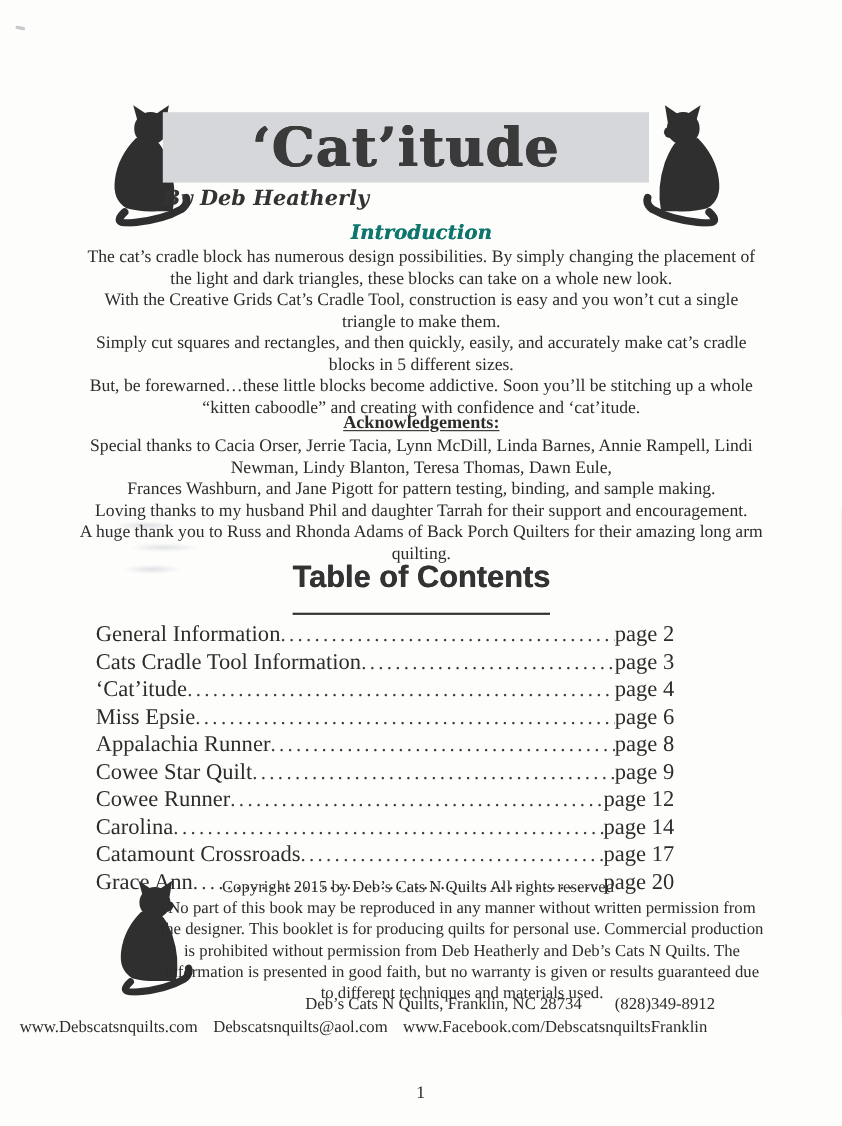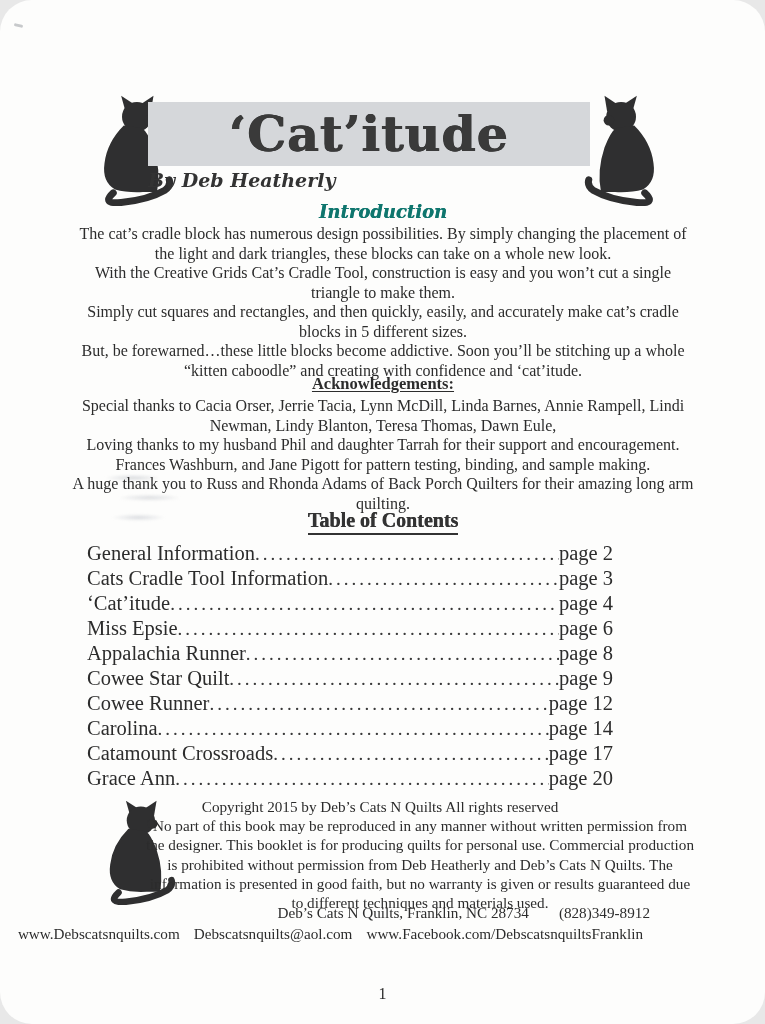--- a/index.html
+++ b/index.html
@@ -1,20 +1,20 @@
 <!DOCTYPE html>
 <html><head>
 <meta charset="utf-8">
 <style>
   * { margin:0; padding:0; box-sizing:border-box; }
   html,body { background:#e8e8e8; }
   body { font-family:"Liberation Serif", serif; color:#2c2c2c; }
   .sheet {
     position:relative; width:765px; height:1024px; margin:0 auto;
-    background:#fdfdfc; overflow:hidden;border-radius:32px;
+    background:#fdfdfc; overflow:hidden;
   }
   
   .scan-mark { position:absolute; left:14px; top:24px; width:9px; height:3px;
     background:#c7c9cb; transform:rotate(12deg); border-radius:2px; }
   .ghost { position:absolute; left:100px; top:468px; width:110px; height:66px;
     background:
       radial-gradient(ellipse 40px 5px at 30% 15%, #d9dbde 0%, transparent 70%),
       radial-gradient(ellipse 45px 5px at 45% 45%, #dcdee1 0%, transparent 70%),
       radial-gradient(ellipse 38px 5px at 35% 75%, #dadce0 0%, transparent 70%);
     filter:blur(1px); }
@@ -50,23 +50,23 @@
   .bodytext { font-size:16px; line-height:19.5px; color:#2c2c2c; }
   .ack { top:374px; }
   .ack-heading {
     font-size:16.5px; font-weight:bold; text-decoration:underline;
     text-underline-offset:2px; margin-bottom:2px;
   }
 
   
   .toc { top:509px; }
   .toc-heading {
-    display:inline-block; font-family:Liberation Serif, serif; font-weight:900;
-    font-size:20px; color:#333; border-bottom:2.5px solid #333;
-    padding-bottom:1px; margin-bottom:7px;
+    display:inline-block; font-family:Liberation Sans, sans-serif; font-weight:900;
+    font-size:28px; color:#333; border-bottom:2.5px solid #333;
+    padding-bottom:16px; margin-bottom:7px;
     text-shadow:0.4px 0 0 currentColor;
   }
   .toc-rows { margin-left:15px; width:526px; text-align:left; }
   .toc-row { display:flex; align-items:baseline; height:25px; font-size:20.5px; }
   .toc-title { white-space:nowrap; }
   .toc-dots { flex:1; overflow:hidden; white-space:nowrap; letter-spacing:3px;
     font-size:19px; color:#3a3a3a; }
   .toc-page { white-space:nowrap; }
 
   
@@ -124,22 +124,22 @@
     <div class="heavy-italic">Introduction</div>
     <p class="bodytext">The cat’s cradle block has numerous design possibilities.  By simply changing the placement of the light and dark triangles, these blocks can take on a whole new look.</p>
     <p class="bodytext">With the Creative Grids Cat’s Cradle Tool, construction is easy and you won’t cut a single triangle to make them.</p>
     <p class="bodytext">Simply cut squares and rectangles, and then quickly, easily, and accurately make cat’s cradle blocks in 5 different sizes.</p>
     <p class="bodytext">But, be forewarned…these little blocks become addictive.  Soon you’ll be stitching up a whole “kitten caboodle” and creating with confidence and ‘cat’itude.</p>
   </div>
 
   <div class="section ack">
     <div class="ack-heading">Acknowledgements:</div>
     <p class="bodytext">Special thanks to Cacia Orser, Jerrie Tacia, Lynn McDill, Linda Barnes, Annie Rampell, Lindi Newman, Lindy Blanton, Teresa Thomas, Dawn Eule,</p>
+    <p class="bodytext">Frances Washburn, and Jane Pigott for pattern testing, binding, and sample making.</p>
     <p class="bodytext">Loving thanks to my husband Phil and daughter Tarrah for their support and encouragement.</p>
-    <p class="bodytext">Frances Washburn, and Jane Pigott for pattern testing, binding, and sample making.</p>
     <p class="bodytext">A huge thank you to Russ and Rhonda Adams of Back Porch Quilters for their amazing long arm quilting.</p>
   </div>
 
   <div class="section toc">
     <div class="toc-heading">Table of Contents</div>
     <div class="toc-rows">
       <div class="toc-row">
         <span class="toc-title">General Information</span>
           <span class="toc-dots">........................................................................................................................</span>
           <span class="toc-page">page 2</span>

